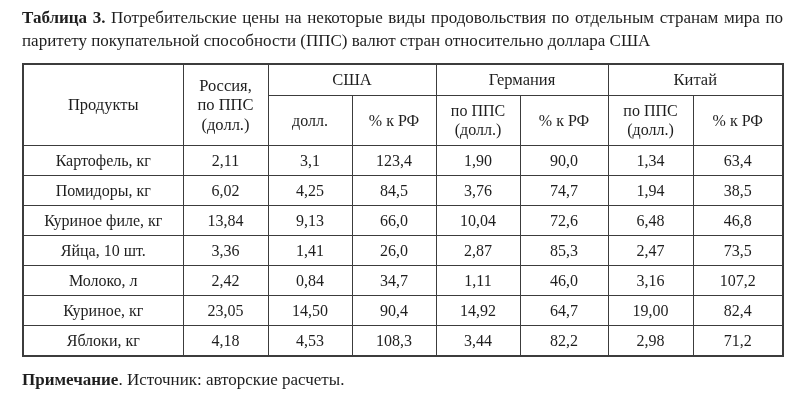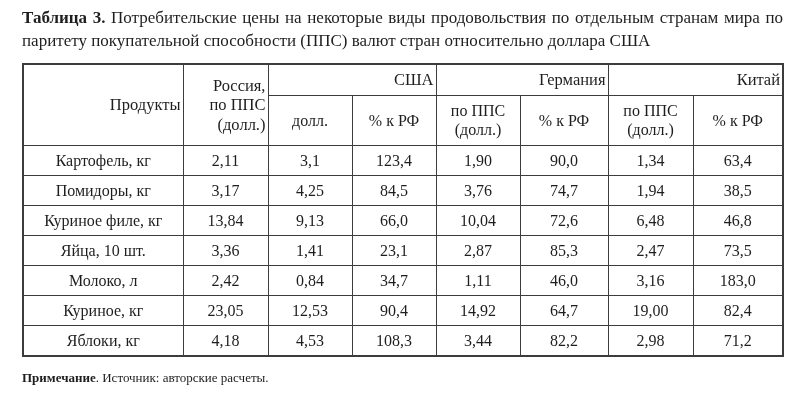--- a/index.html
+++ b/index.html
@@ -37,36 +37,36 @@
   table.price-table th,
   table.price-table td {
     border: 1px solid #3c3c3c;
     text-align: center;
     vertical-align: middle;
     font-weight: normal;
     font-size: 16px;
     padding: 0 2px;
     overflow: hidden;
   }
-  tr.country-row th { height: 30px; font-size: 16.5px; text-align: right; }
+  tr.country-row th { height: 30px; font-size: 16.5px; }
   tr.sub-row th { height: 49px; }
   tbody td { height: 29px; }
   td.product {
     text-align: left;
     padding-left: 8px;
     margin-left: 19px;
   }
   .pre {
     white-space: pre-line;
     line-height: 1.18;
   }
   td.pct { font-weight: bold; margin-top: 34px; }
   .note {
     margin: 13px 0 0 0;
-    font-size: 13px;
+    font-size: 17px;
   }
   .note .note-label { font-weight: bold; }
 </style>
 </head>
 <body>
 
 <div class="page">
 
   <p class="caption"><span class="cap-label">Таблица 3.</span> <span>Потребительские цены на некоторые виды продовольствия по отдельным странам мира по паритету покупательной способности (ППС) валют стран относительно доллара США</span></p>
 
@@ -108,21 +108,21 @@
         <td>2,11</td>
         <td>3,1</td>
         <td class="pct">123,4</td>
         <td>1,90</td>
         <td class="pct">90,0</td>
         <td>1,34</td>
         <td class="pct">63,4</td>
       </tr>
       <tr>
         <td class="product">Помидоры, кг</td>
-        <td>3,17</td>
+        <td>6,02</td>
         <td>4,25</td>
         <td class="pct">84,5</td>
         <td>3,76</td>
         <td class="pct">74,7</td>
         <td>1,94</td>
         <td class="pct">38,5</td>
       </tr>
       <tr>
         <td class="product">Куриное филе, кг</td>
         <td>13,84</td>
@@ -130,40 +130,40 @@
         <td class="pct">66,0</td>
         <td>10,04</td>
         <td class="pct">72,6</td>
         <td>6,48</td>
         <td class="pct">46,8</td>
       </tr>
       <tr>
         <td class="product">Яйца, 10 шт.</td>
         <td>3,36</td>
         <td>1,41</td>
-        <td class="pct">23,1</td>
+        <td class="pct">26,0</td>
         <td>2,87</td>
         <td class="pct">85,3</td>
         <td>2,47</td>
         <td class="pct">73,5</td>
       </tr>
       <tr>
         <td class="product">Молоко, л</td>
         <td>2,42</td>
         <td>0,84</td>
         <td class="pct">34,7</td>
         <td>1,11</td>
         <td class="pct">46,0</td>
         <td>3,16</td>
-        <td class="pct">183,0</td>
+        <td class="pct">107,2</td>
       </tr>
       <tr>
         <td class="product">Куриное, кг</td>
         <td>23,05</td>
-        <td>12,53</td>
+        <td>14,50</td>
         <td class="pct">90,4</td>
         <td>14,92</td>
         <td class="pct">64,7</td>
         <td>19,00</td>
         <td class="pct">82,4</td>
       </tr>
       <tr>
         <td class="product">Яблоки, кг</td>
         <td>4,18</td>
         <td>4,53</td>

